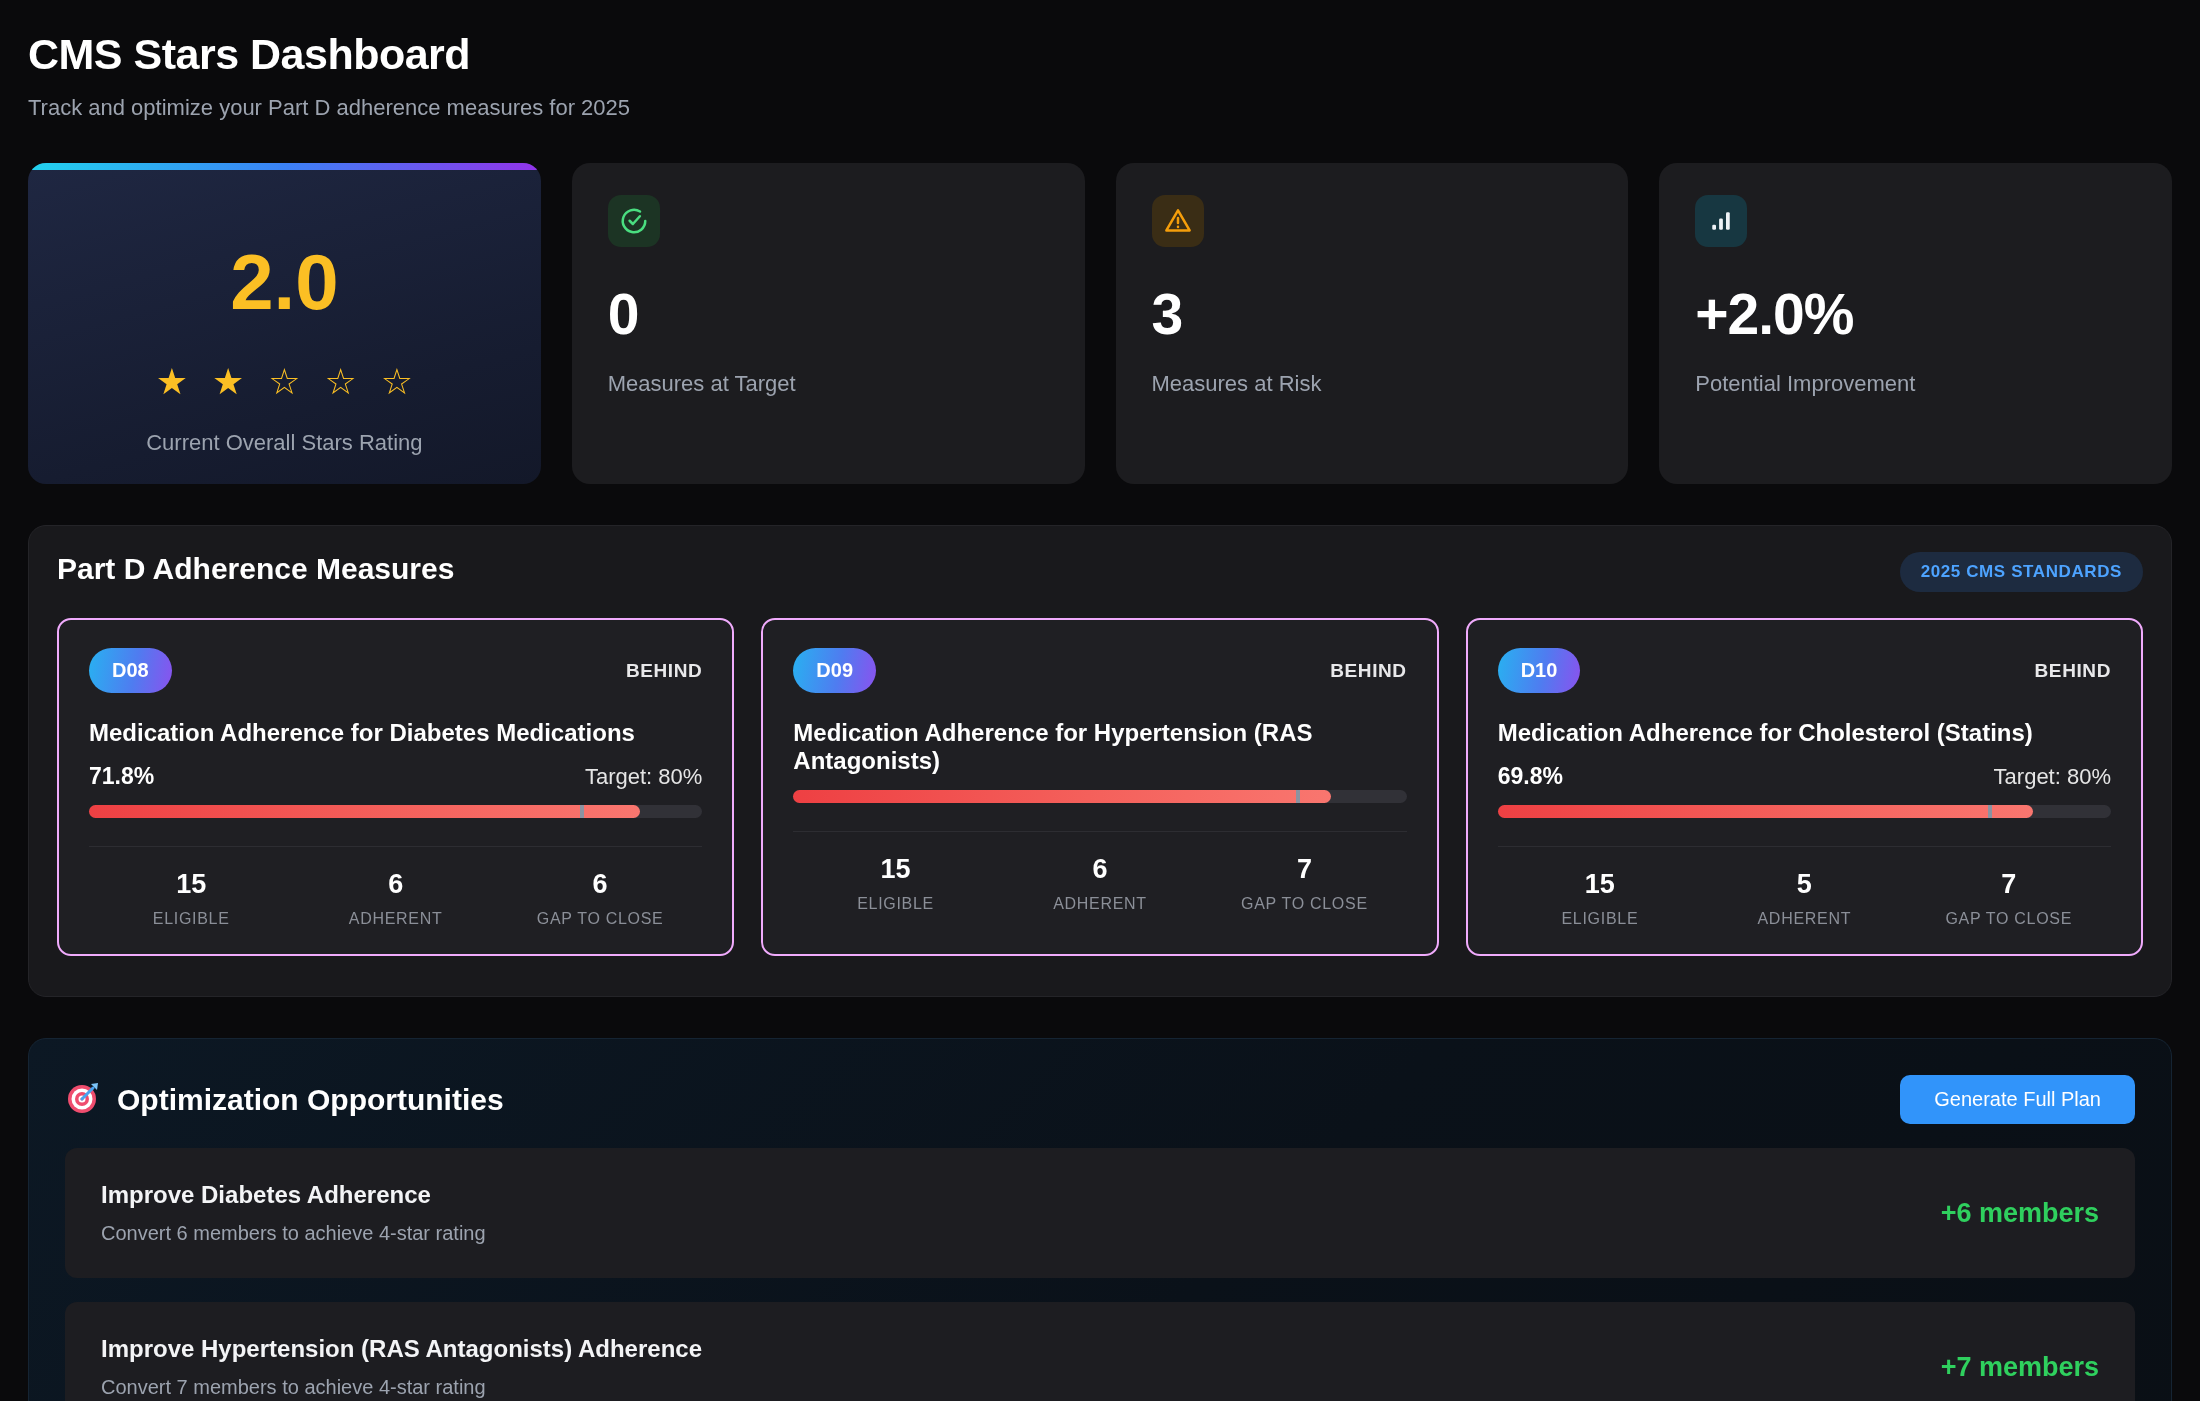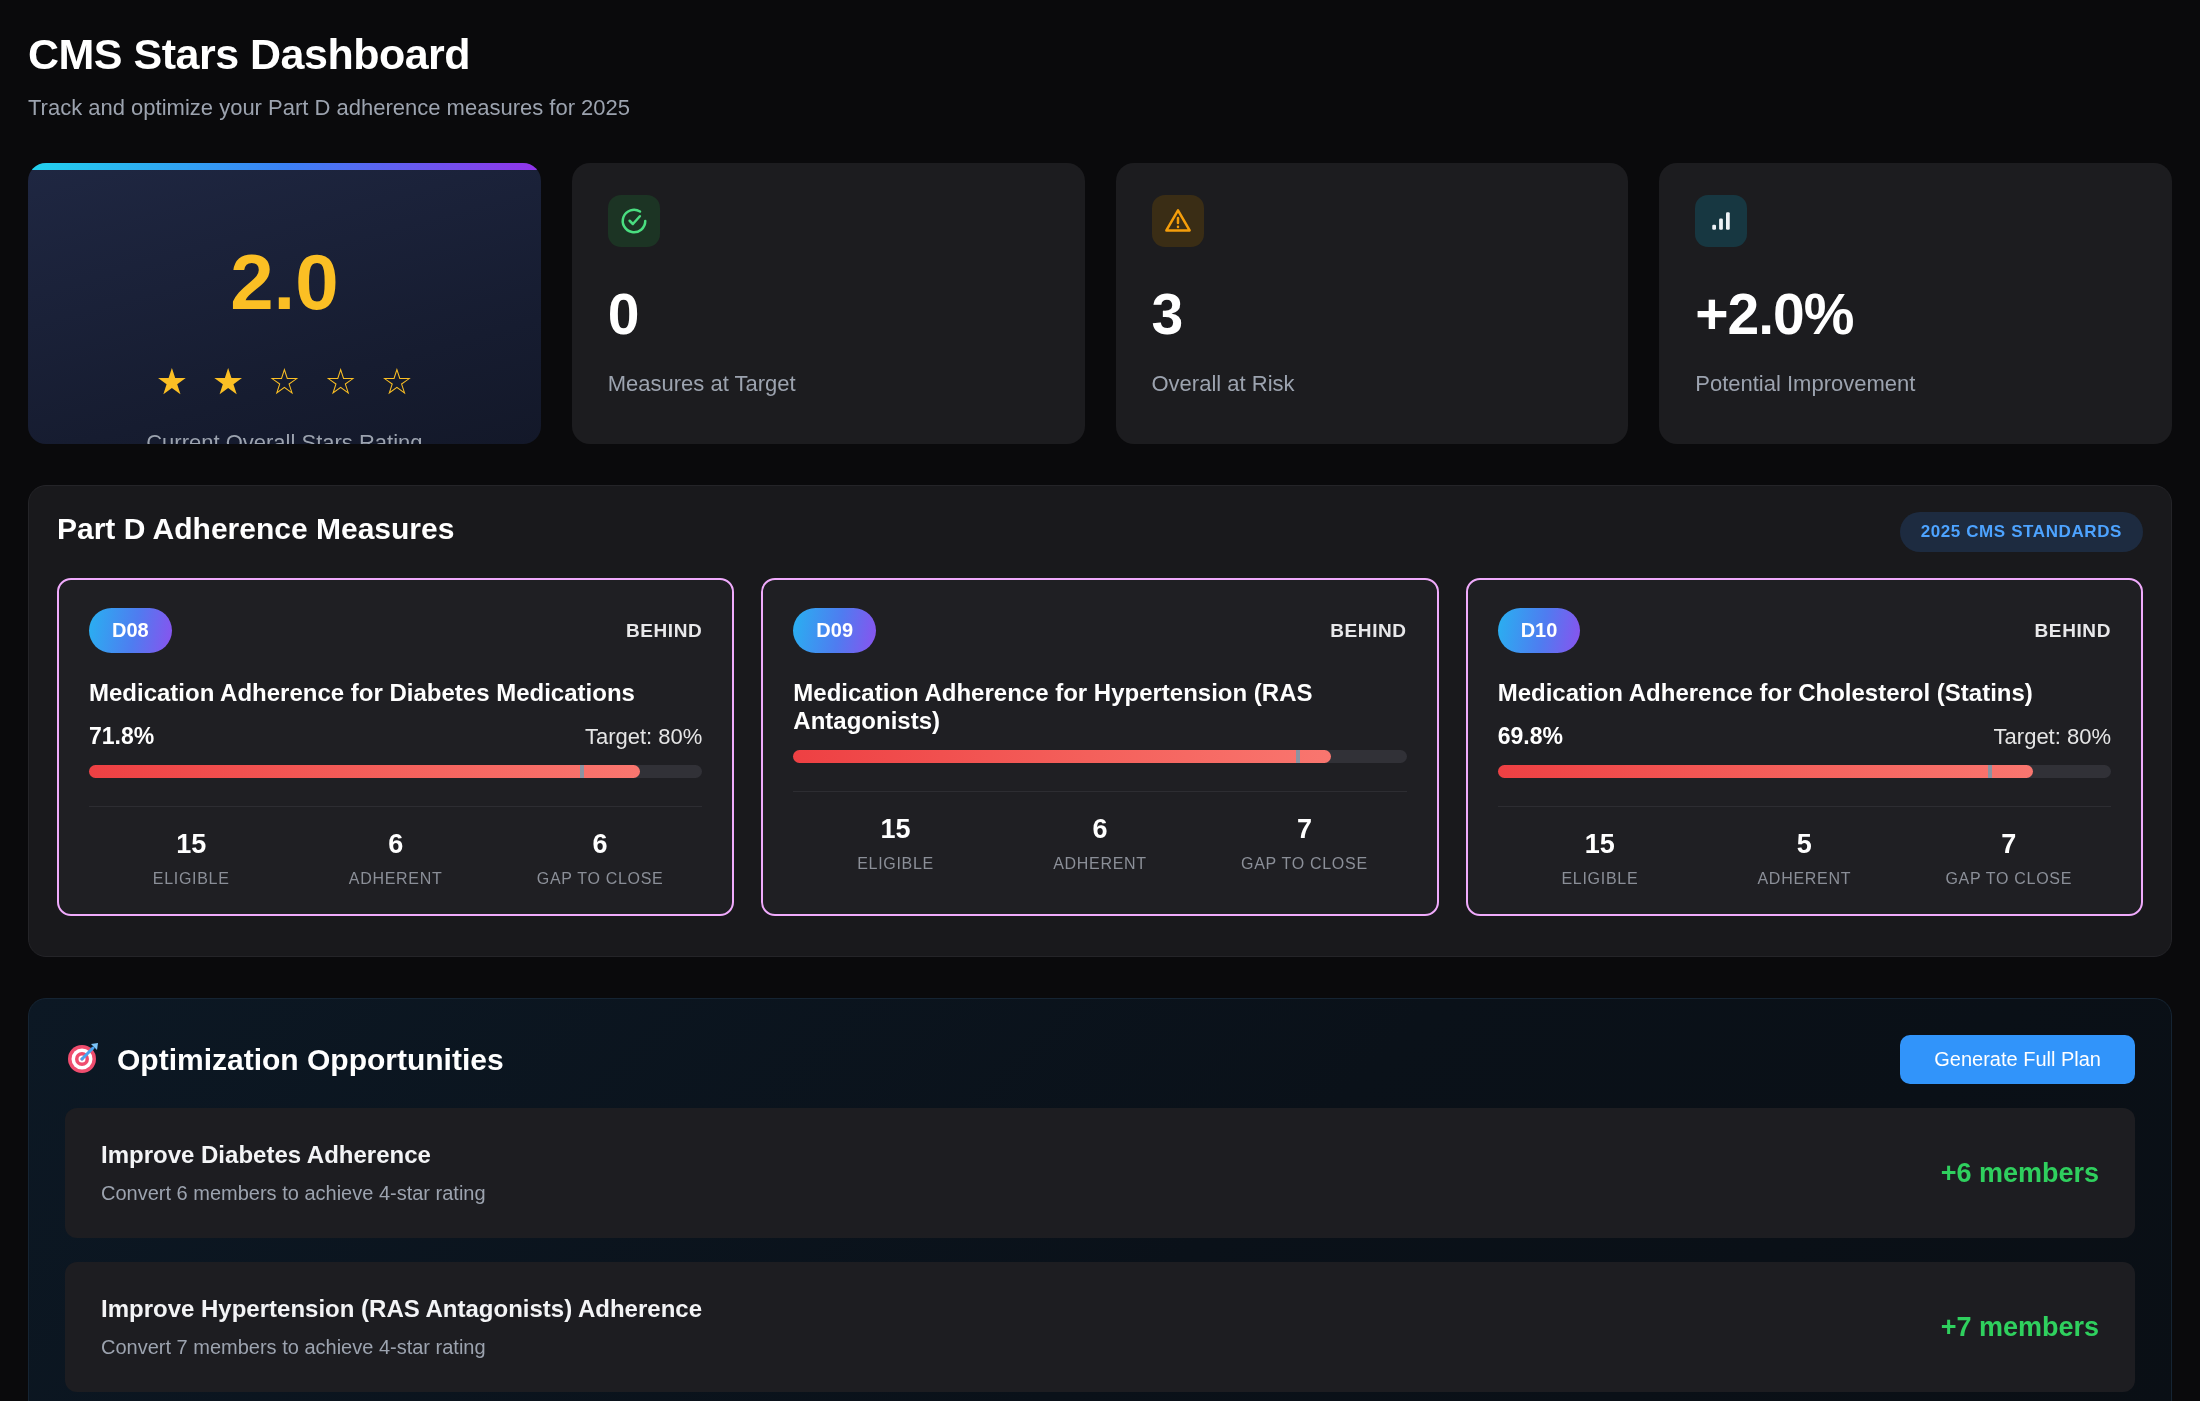--- a/index.html
+++ b/index.html
@@ -11,21 +11,21 @@
     padding:30px 28px 0 28px;
   }
 
   
   .page-header h1 { font-size:43px; font-weight:bold; letter-spacing:-0.5px; color:#fff; }
   .page-header p  { margin-top:16px; font-size:22px; color:#9ca3af; }
 
   
   .stats-row { margin-top:42px; display:grid; grid-template-columns:repeat(4,1fr); gap:31px; }
   .stat-card {
-    background:#1c1c1f; border-radius:18px; height:281px; padding:32px 36px; position:relative;
+    background:#1c1c1f; border-radius:18px; height:321px; padding:32px 36px; position:relative;
   }
   .stat-card.rating {
     background:linear-gradient(165deg,#1f2742 0%,#161c30 70%,#131829 100%);
     text-align:center; overflow:hidden;
   }
   .rating-accent {
     position:absolute; top:0; left:0; right:0; height:7px;
     background:linear-gradient(90deg,#22d3ee 0%,#3b82f6 50%,#9333ea 100%);
   }
   .rating-value { margin-top:42px; font-size:78px; font-weight:bold; color:#fbbf24; }
@@ -136,21 +136,21 @@
 
   <div class="stat-card">
     <div class="icon-box amber">
       <svg width="30" height="30" viewBox="0 0 24 24" fill="none" stroke="#f59e0b" stroke-width="2" stroke-linecap="round" stroke-linejoin="round">
         <path d="M12 3.5 L21.3 19.5 H2.7 Z"></path>
           <line x1="12" y1="9.5" x2="12" y2="13.5"></line>
           <line x1="12" y1="16.6" x2="12" y2="16.7"></line>
       </svg>
     </div>
     <div class="stat-value">3</div>
-    <div class="stat-label">Overall at Risk</div>
+    <div class="stat-label">Measures at Risk</div>
   </div>
 
   <div class="stat-card">
     <div class="icon-box teal">
       <svg width="30" height="30" viewBox="0 0 24 24" fill="#eef2f6">
         <rect x="5" y="15" width="3" height="4" rx="1"></rect>
           <rect x="10.5" y="10" width="3" height="9" rx="1"></rect>
           <rect x="16" y="5" width="3" height="14" rx="1"></rect>
       </svg>
     </div>

